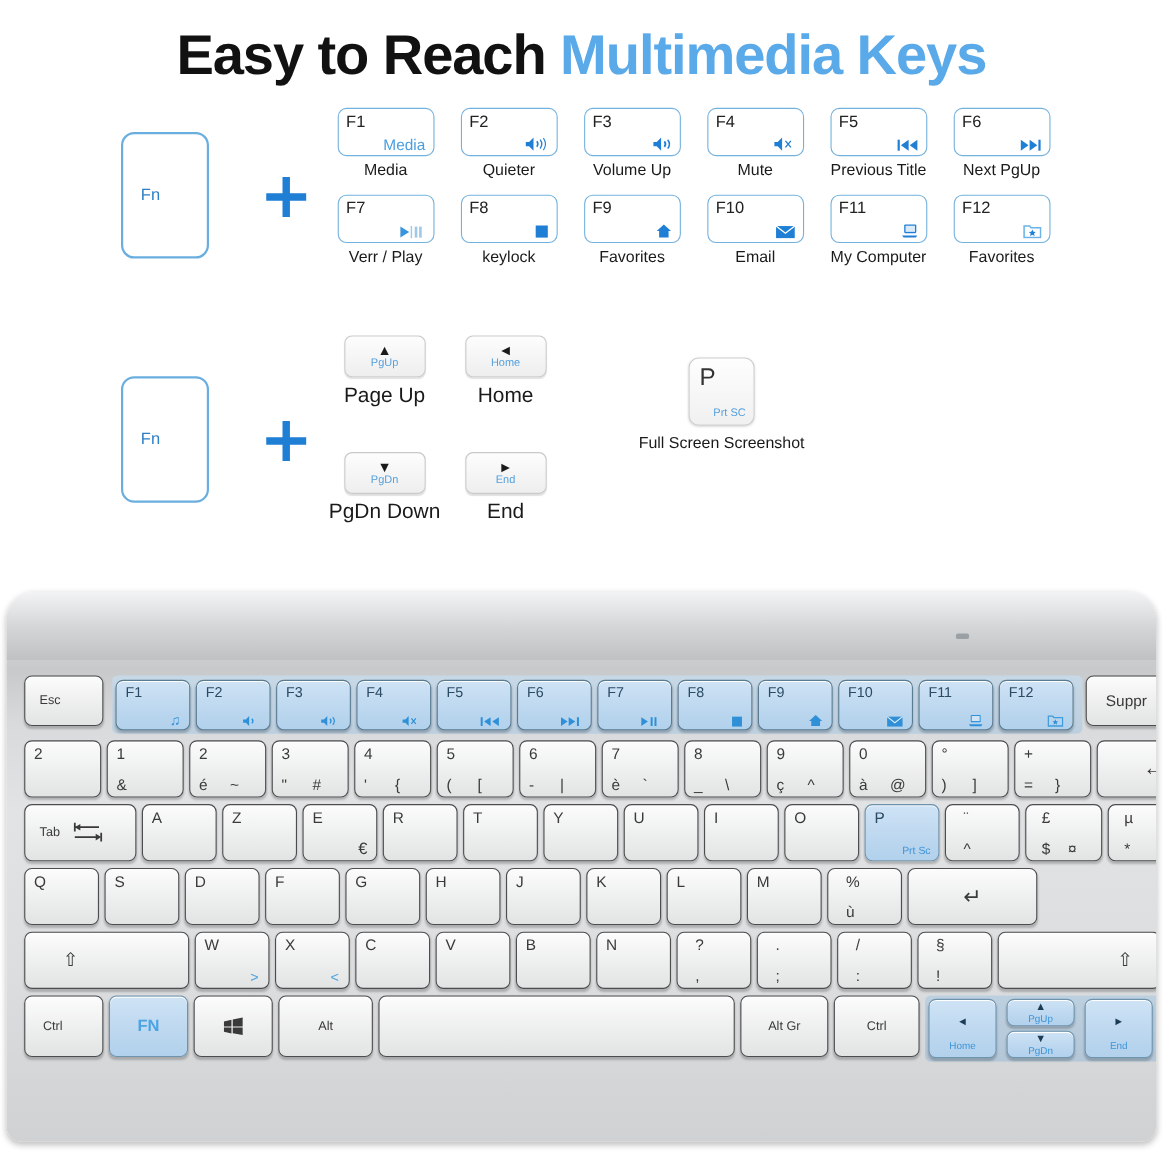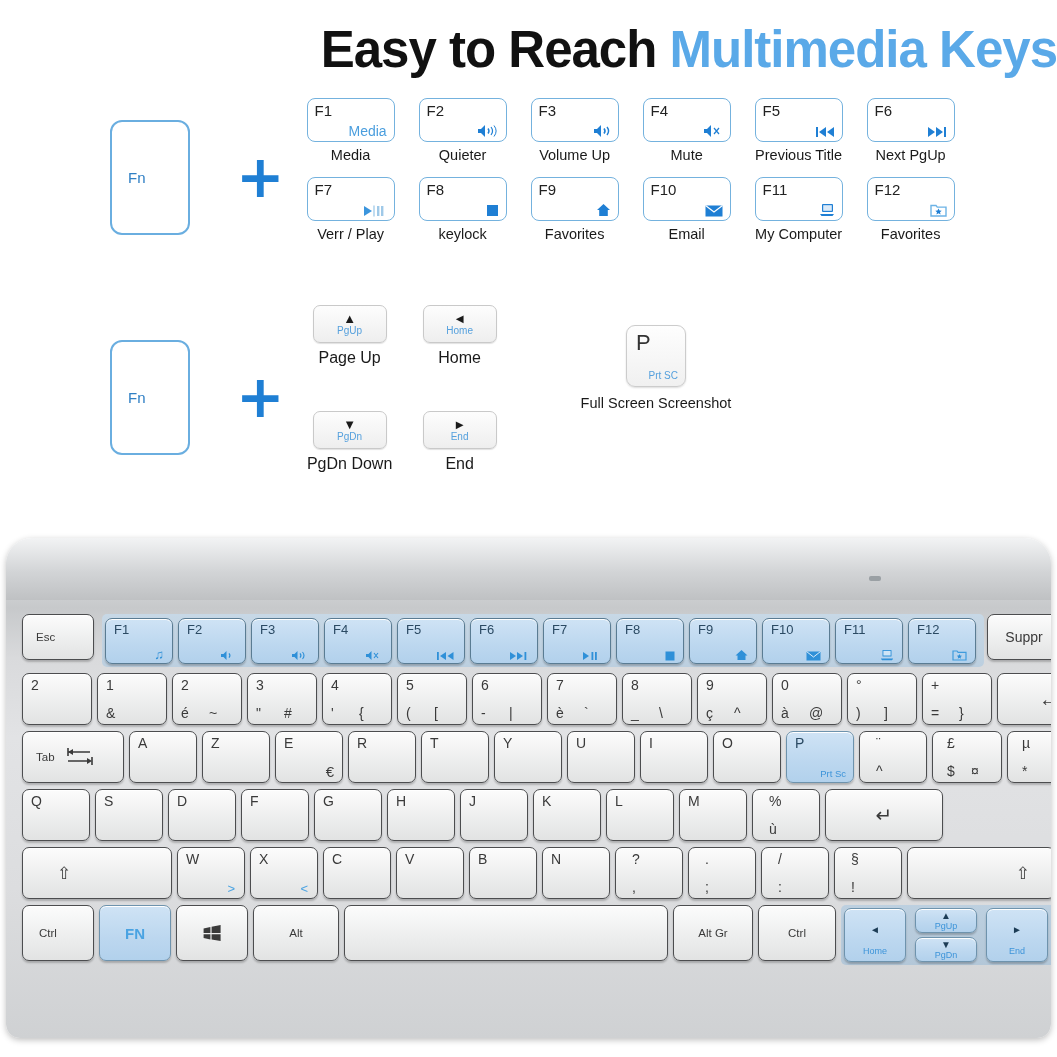--- a/index.html
+++ b/index.html
@@ -5,21 +5,21 @@
   html,body{margin:0;padding:0;}
   body{
     width:1057px;height:1057px;
     background:#ffffff;
     font-family:"Liberation Sans", sans-serif;
     overflow:hidden;
     position:relative;
   }
   
   .title{
-    text-align:right;
+    text-align:center;
     font-size:51px;
     font-weight:bold;
     letter-spacing:-1px;
     padding-top:24px;
     line-height:1;
     white-space:nowrap;
   }
   .title .dark{color:#111111;}
   .title .blue{color:#5aa9e8;}
 
@@ -87,21 +87,21 @@
     border:1px solid #c9c9c9;
     border-radius:7px;
     background:linear-gradient(#fdfdfd,#eeeeee);
     box-shadow:0 1px 1px rgba(0,0,0,.12);
     box-sizing:border-box;
     display:flex;flex-direction:column;align-items:center;justify-content:center;
     line-height:1;
   }
   .navkey .tri{font-size:13px;color:#1a1a1a;line-height:1;}
   .navkey .sub{font-size:10px;color:#55a0dd;margin-top:1px;}
-  .navcap{font-size:16px;color:#1a1a1a;margin-top:6px;margin-bottom:16px;text-align:right;}
+  .navcap{font-size:19px;color:#1a1a1a;margin-top:6px;margin-bottom:16px;text-align:right;}
 
   .prtcell{display:flex;flex-direction:column;align-items:center;}
   .prtkey{
     width:60px;height:62px;
     border:1px solid #cccccc;border-radius:9px;
     background:linear-gradient(#fefefe,#f0f0f0);
     box-shadow:0 1px 2px rgba(0,0,0,.14);
     box-sizing:border-box;position:relative;
   }
   .prtkey .pl{position:absolute;top:4px;left:9px;font-size:22px;color:#333;}

